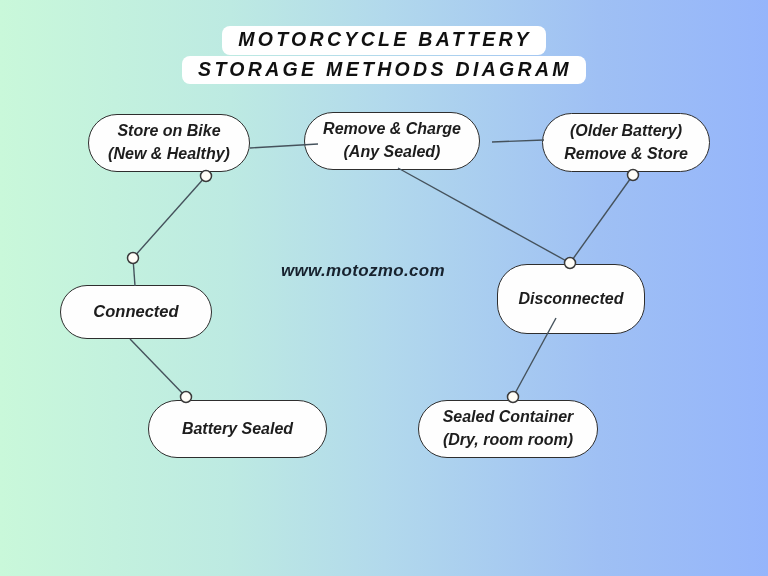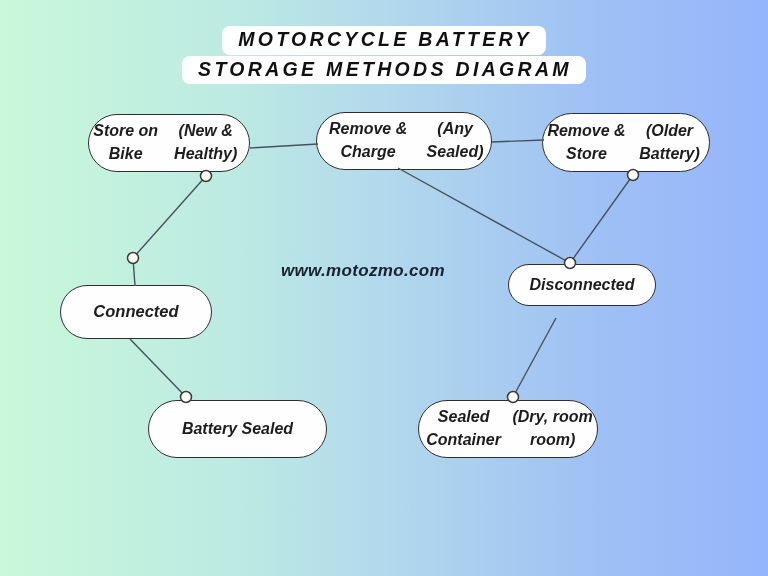--- a/index.html
+++ b/index.html
@@ -56,35 +56,35 @@
     stroke-width: 1.5;
   }
   
   .node {
     position: absolute;
     z-index: 1;
     background: #fefefe;
     border: 1.6px solid #2e2e2e;
     border-radius: 30px;
     display: flex;
-    flex-direction: row;
+    flex-direction: column;
     align-items: center;
     justify-content: center;
     text-align: center;
     color: #1d1d1d;
     font-weight: 700;
     font-size: 16px;
     line-height: 1.42;
     box-sizing: border-box;
   }
   .node-store      { left:  88px; top: 114px; width: 162px; height: 58px; }
-  .node-charge     { left: 316px; top: 112px; width: 176px; height: 58px; }
+  .node-charge     { left: 304px; top: 112px; width: 176px; height: 58px; }
   .node-remstore   { left: 542px; top: 113px; width: 168px; height: 59px; }
   .node-connected  { left:  60px; top: 285px; width: 152px; height: 54px; font-size: 16.5px; }
-  .node-disconn    { left: 508px; top: 264px; width: 148px; height: 42px; }
+  .node-disconn    { left: 497px; top: 264px; width: 148px; height: 70px; }
   .node-tender     { left: 148px; top: 400px; width: 179px; height: 58px; }
   .node-sealed     { left: 418px; top: 400px; width: 180px; height: 58px; }
   
   .watermark {
     position: absolute;
     left: 263px;
     top: 261px;
     width: 200px;
     text-align: center;
     z-index: 3;
@@ -126,22 +126,22 @@
     <span>Store on Bike</span>
     <span>(New &amp; Healthy)</span>
   </div>
 
   <div class="node node-charge">
     <span>Remove &amp; Charge</span>
     <span>(Any Sealed)</span>
   </div>
 
   <div class="node node-remstore">
+    <span>(Older Battery)</span>
     <span>Remove &amp; Store</span>
-    <span>(Older Battery)</span>
   </div>
 
   <div class="node node-connected">
     <span>Connected</span>
   </div>
 
   <div class="node node-disconn">
     <span>Disconnected</span>
   </div>
 

